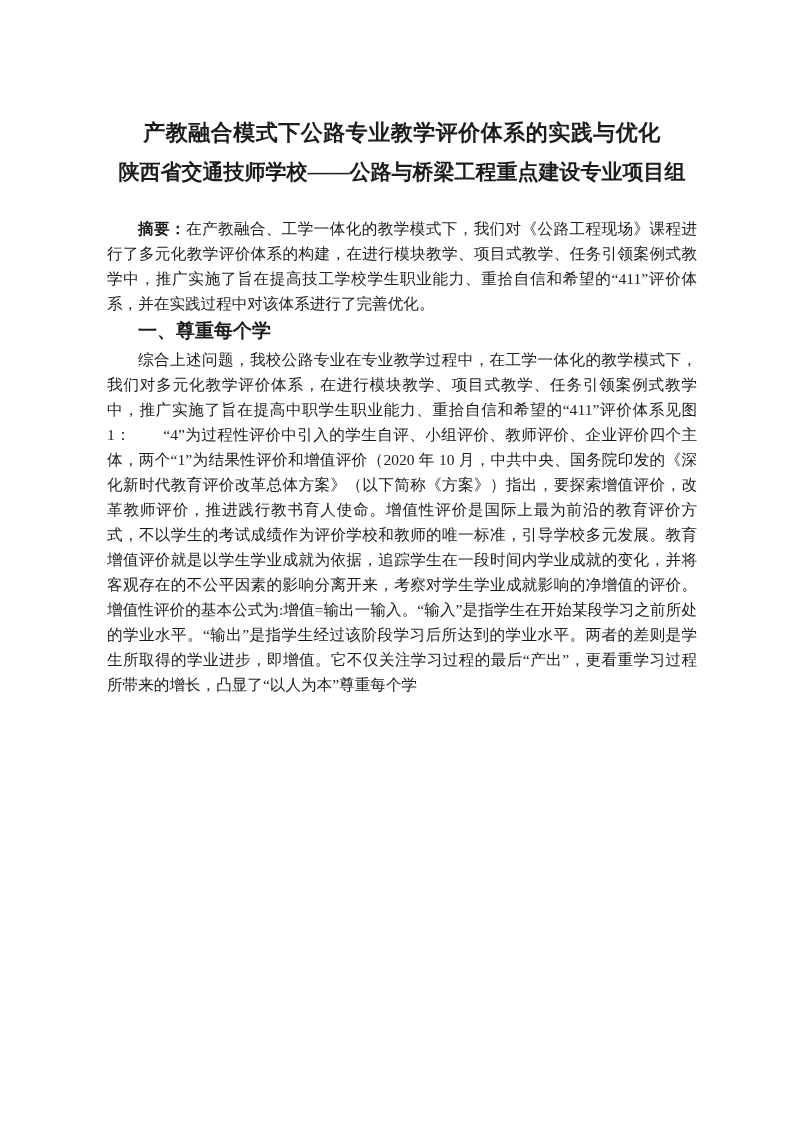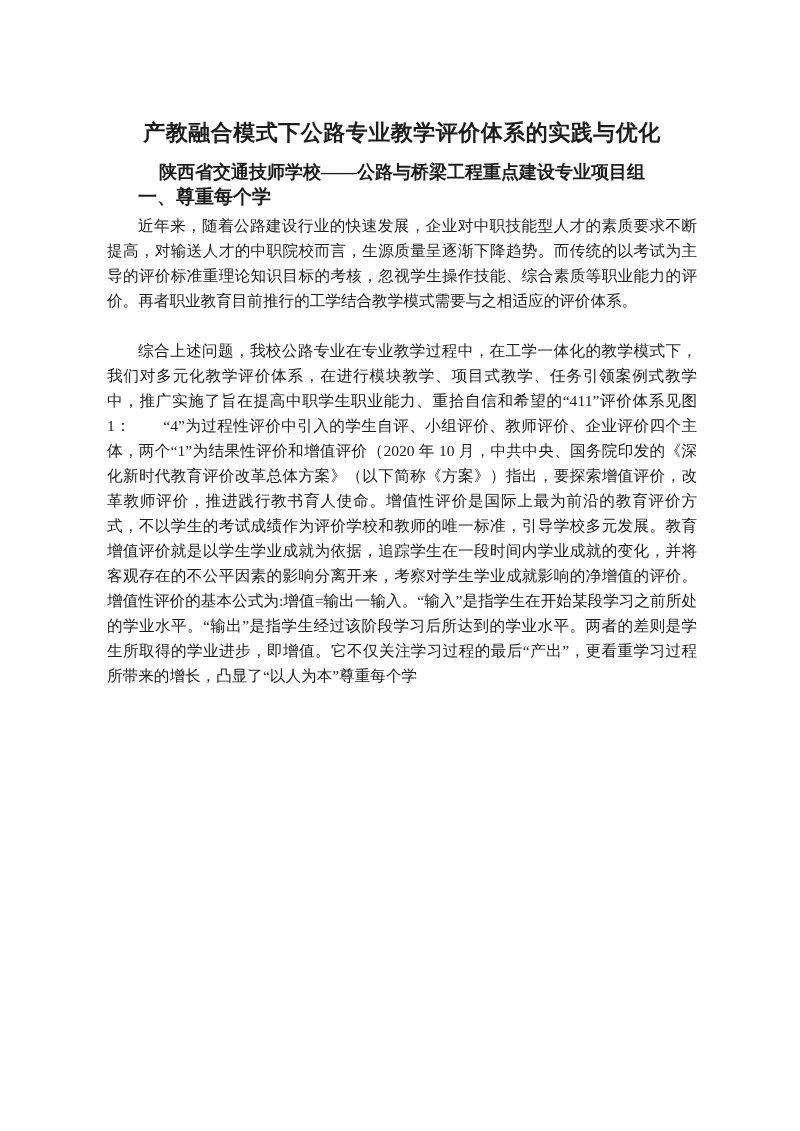--- a/index.html
+++ b/index.html
@@ -19,21 +19,21 @@
   .title {
     margin: 0;
     font-size: 22px;
     font-weight: bold;
     line-height: 30px;
     text-align: center;
     letter-spacing: 0.5px;
   }
   .subtitle {
     margin: 14px 0 0 0;
-    font-size: 18px;
+    font-size: 21px;
     font-weight: bold;
     line-height: 20px;
     text-align: center;
   }
   .para {
     margin: 0;
     font-size: 15.6px;
     line-height: 25px;
     text-align: justify;
     text-indent: 31px;
@@ -56,22 +56,22 @@
 </style>
 </head>
 <body>
 
 <div class="page">
 
   <h1 class="title">产教融合模式下公路专业教学评价体系的实践与优化</h1>
 
   <div class="subtitle">陕西省交通技师学校——公路与桥梁工程重点建设专业项目组</div>
 
+  <p class="para abstract"><b class="hei">摘要：</b><span>在产教融合、工学一体化的教学模式下，我们对《公路工程现场》课程进行了多元化教学评价体系的构建，在进行模块教学、项目式教学、任务引领案例式教学中，推广实施了旨在提高技工学校学生职业能力、重拾自信和希望的“411”评价体系，并在实践过程中对该体系进行了完善优化。</span></p>
 
 
   <h2 class="heading">一、尊重每个学</h2>
 
-  <p class="para spaced-after">近年来，随着公路建设行业的快速发展，企业对中职技能型人才的素质要求不断提高，对输送人才的中职院校而言，生源质量呈逐渐下降趋势。而传统的以考试为主导的评价标准重理论知识目标的考核，忽视学生操作技能、综合素质等职业能力的评价。再者职业教育目前推行的工学结合教学模式需要与之相适应的评价体系。</p>
 
 
   <p class="para">综合上述问题，我校公路专业在专业教学过程中，在工学一体化的教学模式下，我们对多元化教学评价体系，在进行模块教学、项目式教学、任务引领案例式教学中，推广实施了旨在提高中职学生职业能力、重拾自信和希望的“411”评价体系见图 1：　　“4”为过程性评价中引入的学生自评、小组评价、教师评价、企业评价四个主体，两个“1”为结果性评价和增值评价（2020 年 10 月，中共中央、国务院印发的《深化新时代教育评价改革总体方案》（以下简称《方案》）指出，要探索增值评价，改革教师评价，推进践行教书育人使命。增值性评价是国际上最为前沿的教育评价方式，不以学生的考试成绩作为评价学校和教师的唯一标准，引导学校多元发展。教育增值评价就是以学生学业成就为依据，追踪学生在一段时间内学业成就的变化，并将客观存在的不公平因素的影响分离开来，考察对学生学业成就影响的净增值的评价。增值性评价的基本公式为:增值=输出一输入。“输入”是指学生在开始某段学习之前所处的学业水平。“输出”是指学生经过该阶段学习后所达到的学业水平。两者的差则是学生所取得的学业进步，即增值。它不仅关注学习过程的最后“产出”，更看重学习过程所带来的增长，凸显了“以人为本”尊重每个学</p>
 
 </div>
 
 </body></html>

